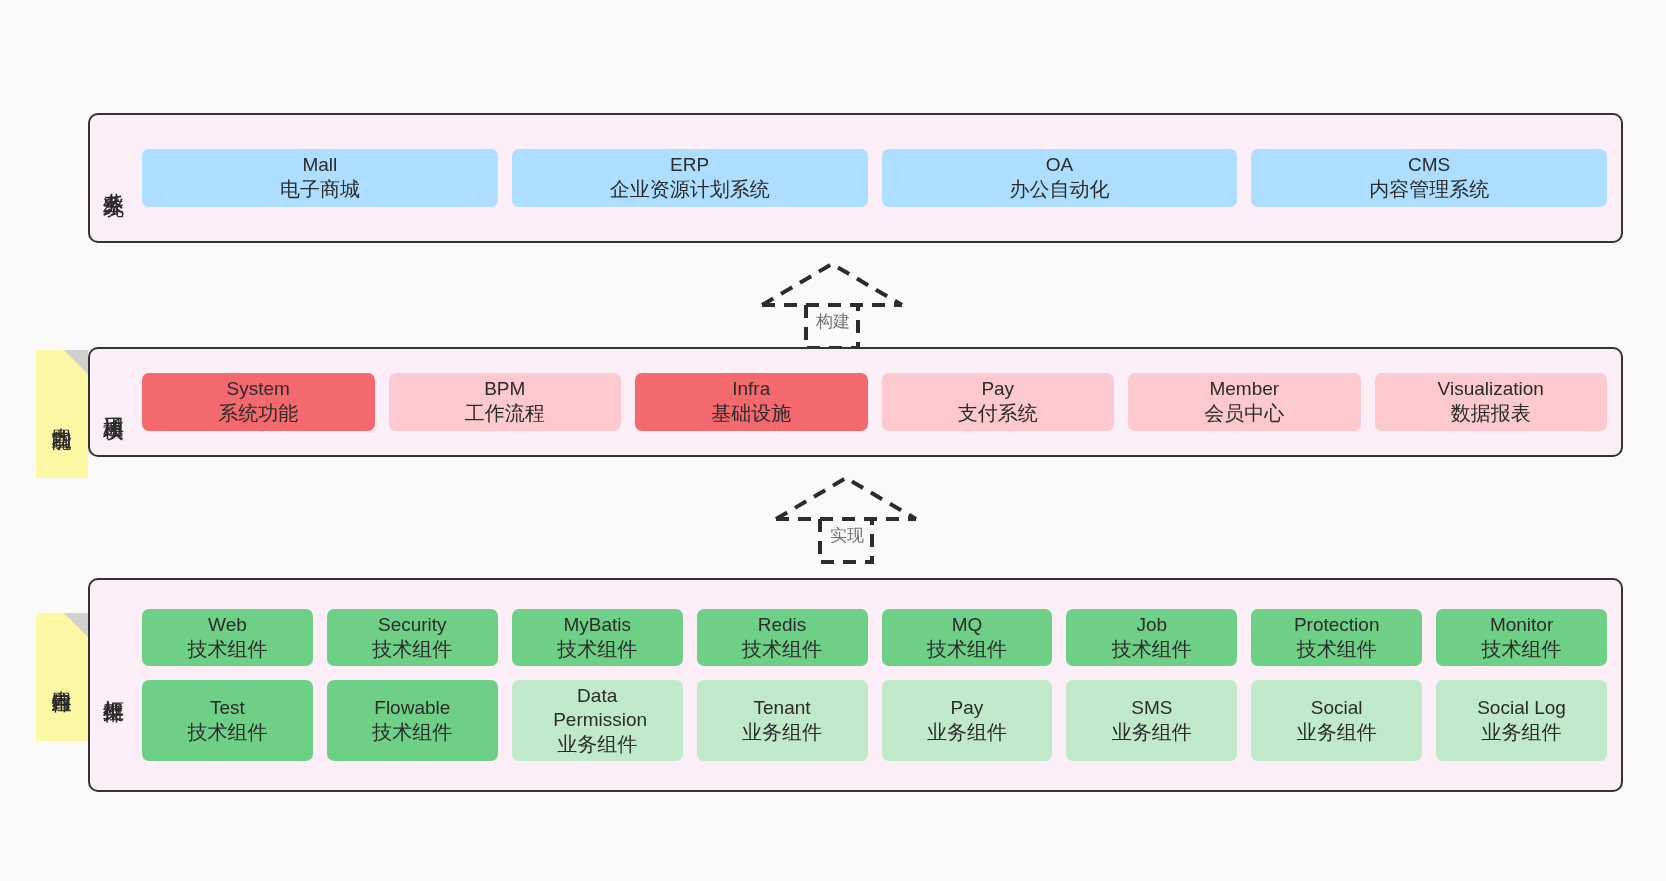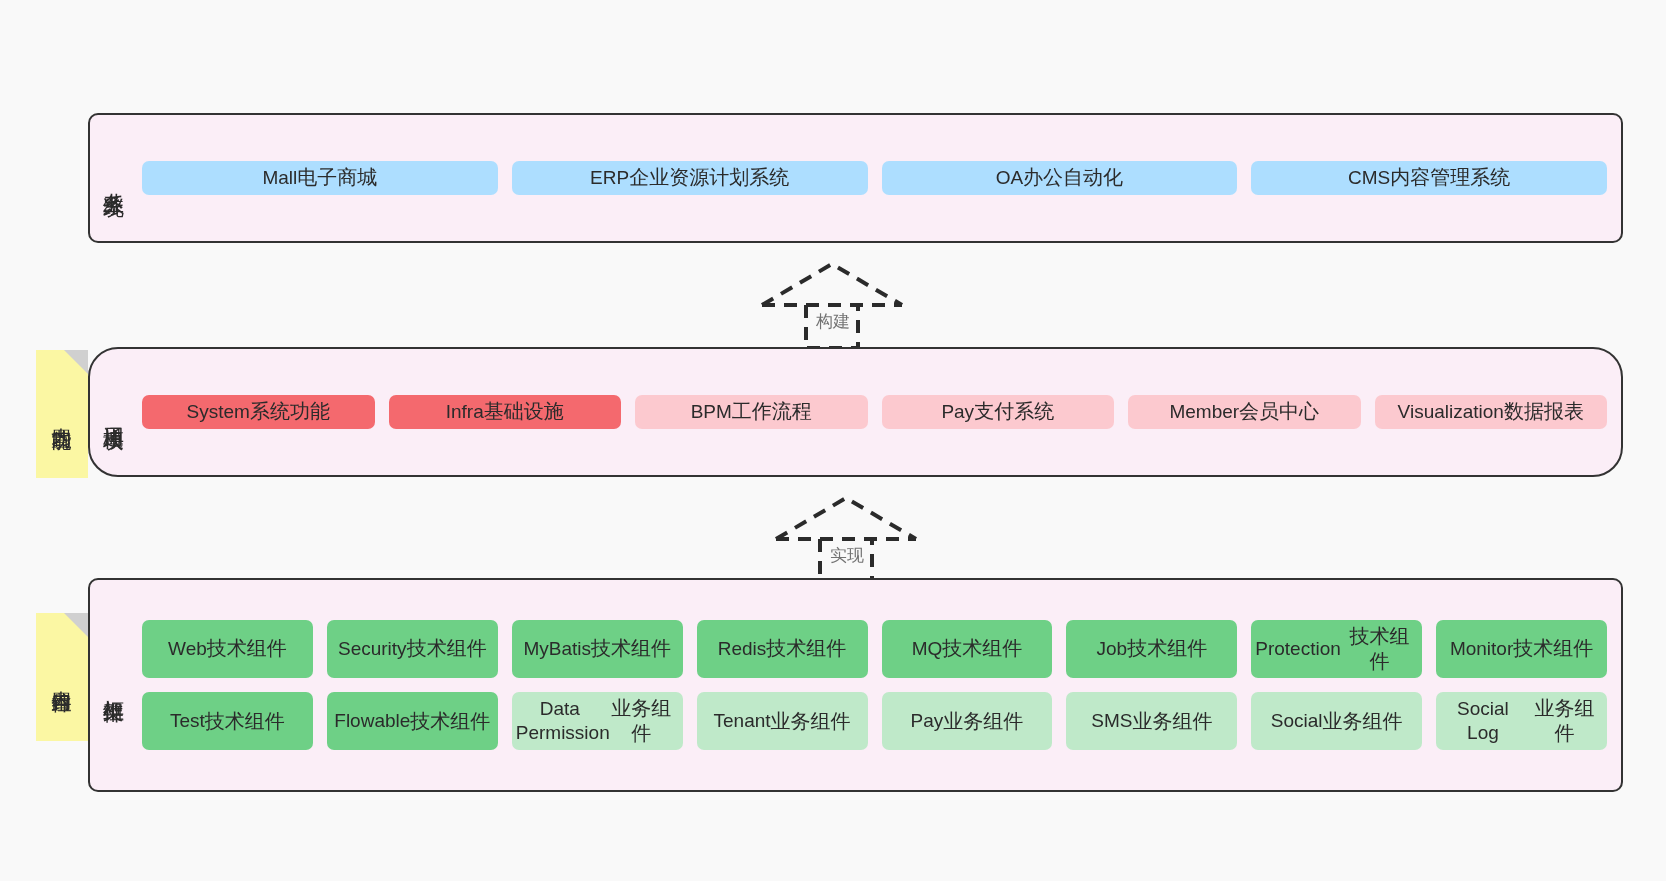--- a/index.html
+++ b/index.html
@@ -60,27 +60,27 @@
     display: flex;
     gap: 14px;
   }
 
   
   .node {
     flex: 1 1 0;
     box-sizing: border-box;
     border-radius: 7px;
     display: flex;
-    flex-direction: row;
+    flex-direction: column;
     align-items: center;
     justify-content: center;
     text-align: center;
     line-height: 1.26;
     color: #2b2b2b;
-    padding: 4px 4px;
+    padding: 4px 24px;
   }
   .node .n-en { font-size: 19px; }
   .node .n-cn { font-size: 20px; }
 
   .node.blue  { background: #addeff; }
   .node.red   { background: #f4696e; }
   .node.pink  { background: #fcc9cf; }
   .node.green { background: #6ed086; }
   .node.mint  { background: #bfe9c9; }
 
@@ -165,53 +165,53 @@
       <path d="M4 47 L144 47" stroke="#2b2b2b" stroke-width="4" stroke-dasharray="13 9" fill="none"></path>
       <path d="M48 47 L48 90 L100 90 L100 47" stroke="#2b2b2b" stroke-width="4" stroke-dasharray="13 9" fill="none"></path>
     </svg>
     <span class="connector-label" style="left:58px; top:52px;">构建</span>
   </div>
 
   <div class="note" style="left:36px; top:350px; width:52px; height:128px;">
     <span class="note-inner">内置功能</span>
   </div>
 
-  <div class="layer" id="layer-common" style="left:88px; top:347px; width:1535px; height:130px;border-radius:30px;">
+  <div class="layer" id="layer-common" style="left:88px; top:347px; width:1535px; height:110px;">
     <div class="layer-title">通用模块</div>
     <div class="layer-body">
       <div class="row">
         <div class="node red">
           <span class="n-en">System</span>
           <span class="n-cn">系统功能</span>
         </div>
+        <div class="node pink">
+          <span class="n-en">BPM</span>
+          <span class="n-cn">工作流程</span>
+        </div>
         <div class="node red">
           <span class="n-en">Infra</span>
           <span class="n-cn">基础设施</span>
         </div>
         <div class="node pink">
-          <span class="n-en">BPM</span>
-          <span class="n-cn">工作流程</span>
-        </div>
-        <div class="node pink">
           <span class="n-en">Pay</span>
           <span class="n-cn">支付系统</span>
         </div>
         <div class="node pink">
           <span class="n-en">Member</span>
           <span class="n-cn">会员中心</span>
         </div>
         <div class="node pink">
           <span class="n-en">Visualization</span>
           <span class="n-cn">数据报表</span>
         </div>
       </div>
     </div>
   </div>
 
-  <div class="connector" style="left:772px; top:492px; width:148px; height:92px;">
+  <div class="connector" style="left:772px; top:472px; width:148px; height:92px;">
     <svg width="148" height="92" viewBox="0 0 148 92" fill="none">
       <path d="M4 47 L74 6 L144 47" stroke="#2b2b2b" stroke-width="4" stroke-dasharray="13 9" fill="none" stroke-linecap="butt"></path>
       <path d="M4 47 L144 47" stroke="#2b2b2b" stroke-width="4" stroke-dasharray="13 9" fill="none"></path>
       <path d="M48 47 L48 90 L100 90 L100 47" stroke="#2b2b2b" stroke-width="4" stroke-dasharray="13 9" fill="none"></path>
     </svg>
     <span class="connector-label" style="left:58px; top:52px;">实现</span>
   </div>
 
   <div class="note" style="left:36px; top:613px; width:52px; height:128px;">
     <span class="note-inner">内置组件</span>

